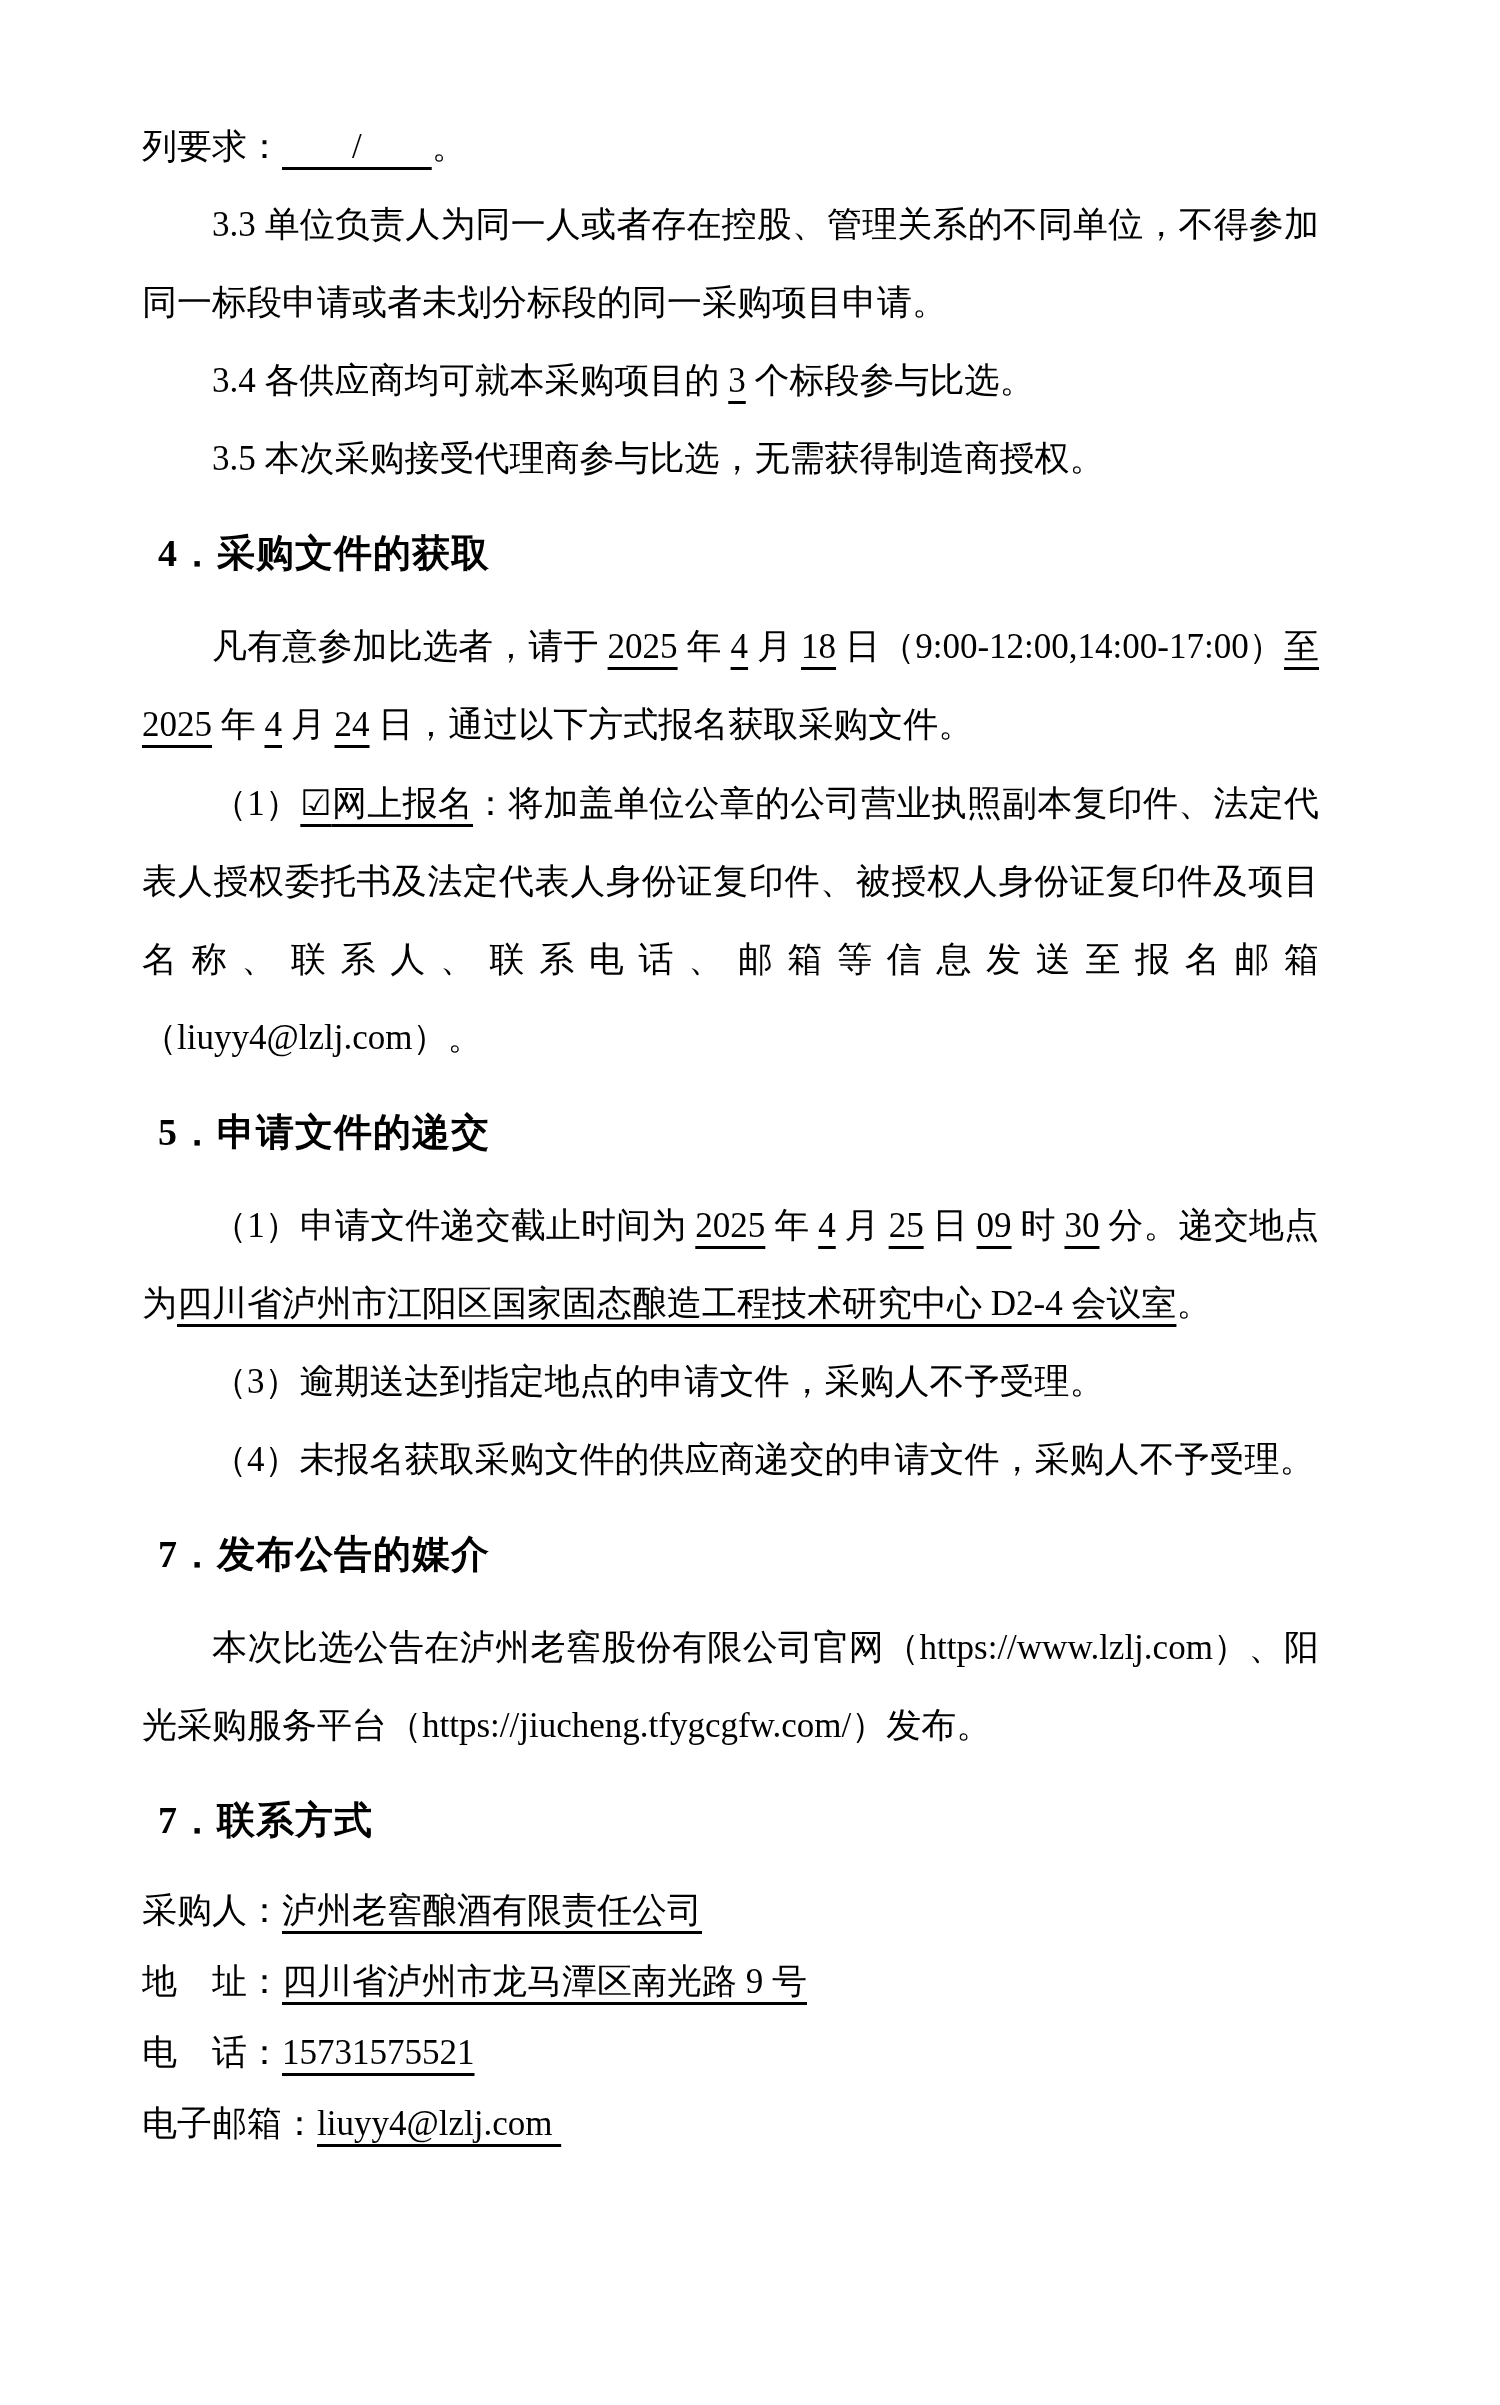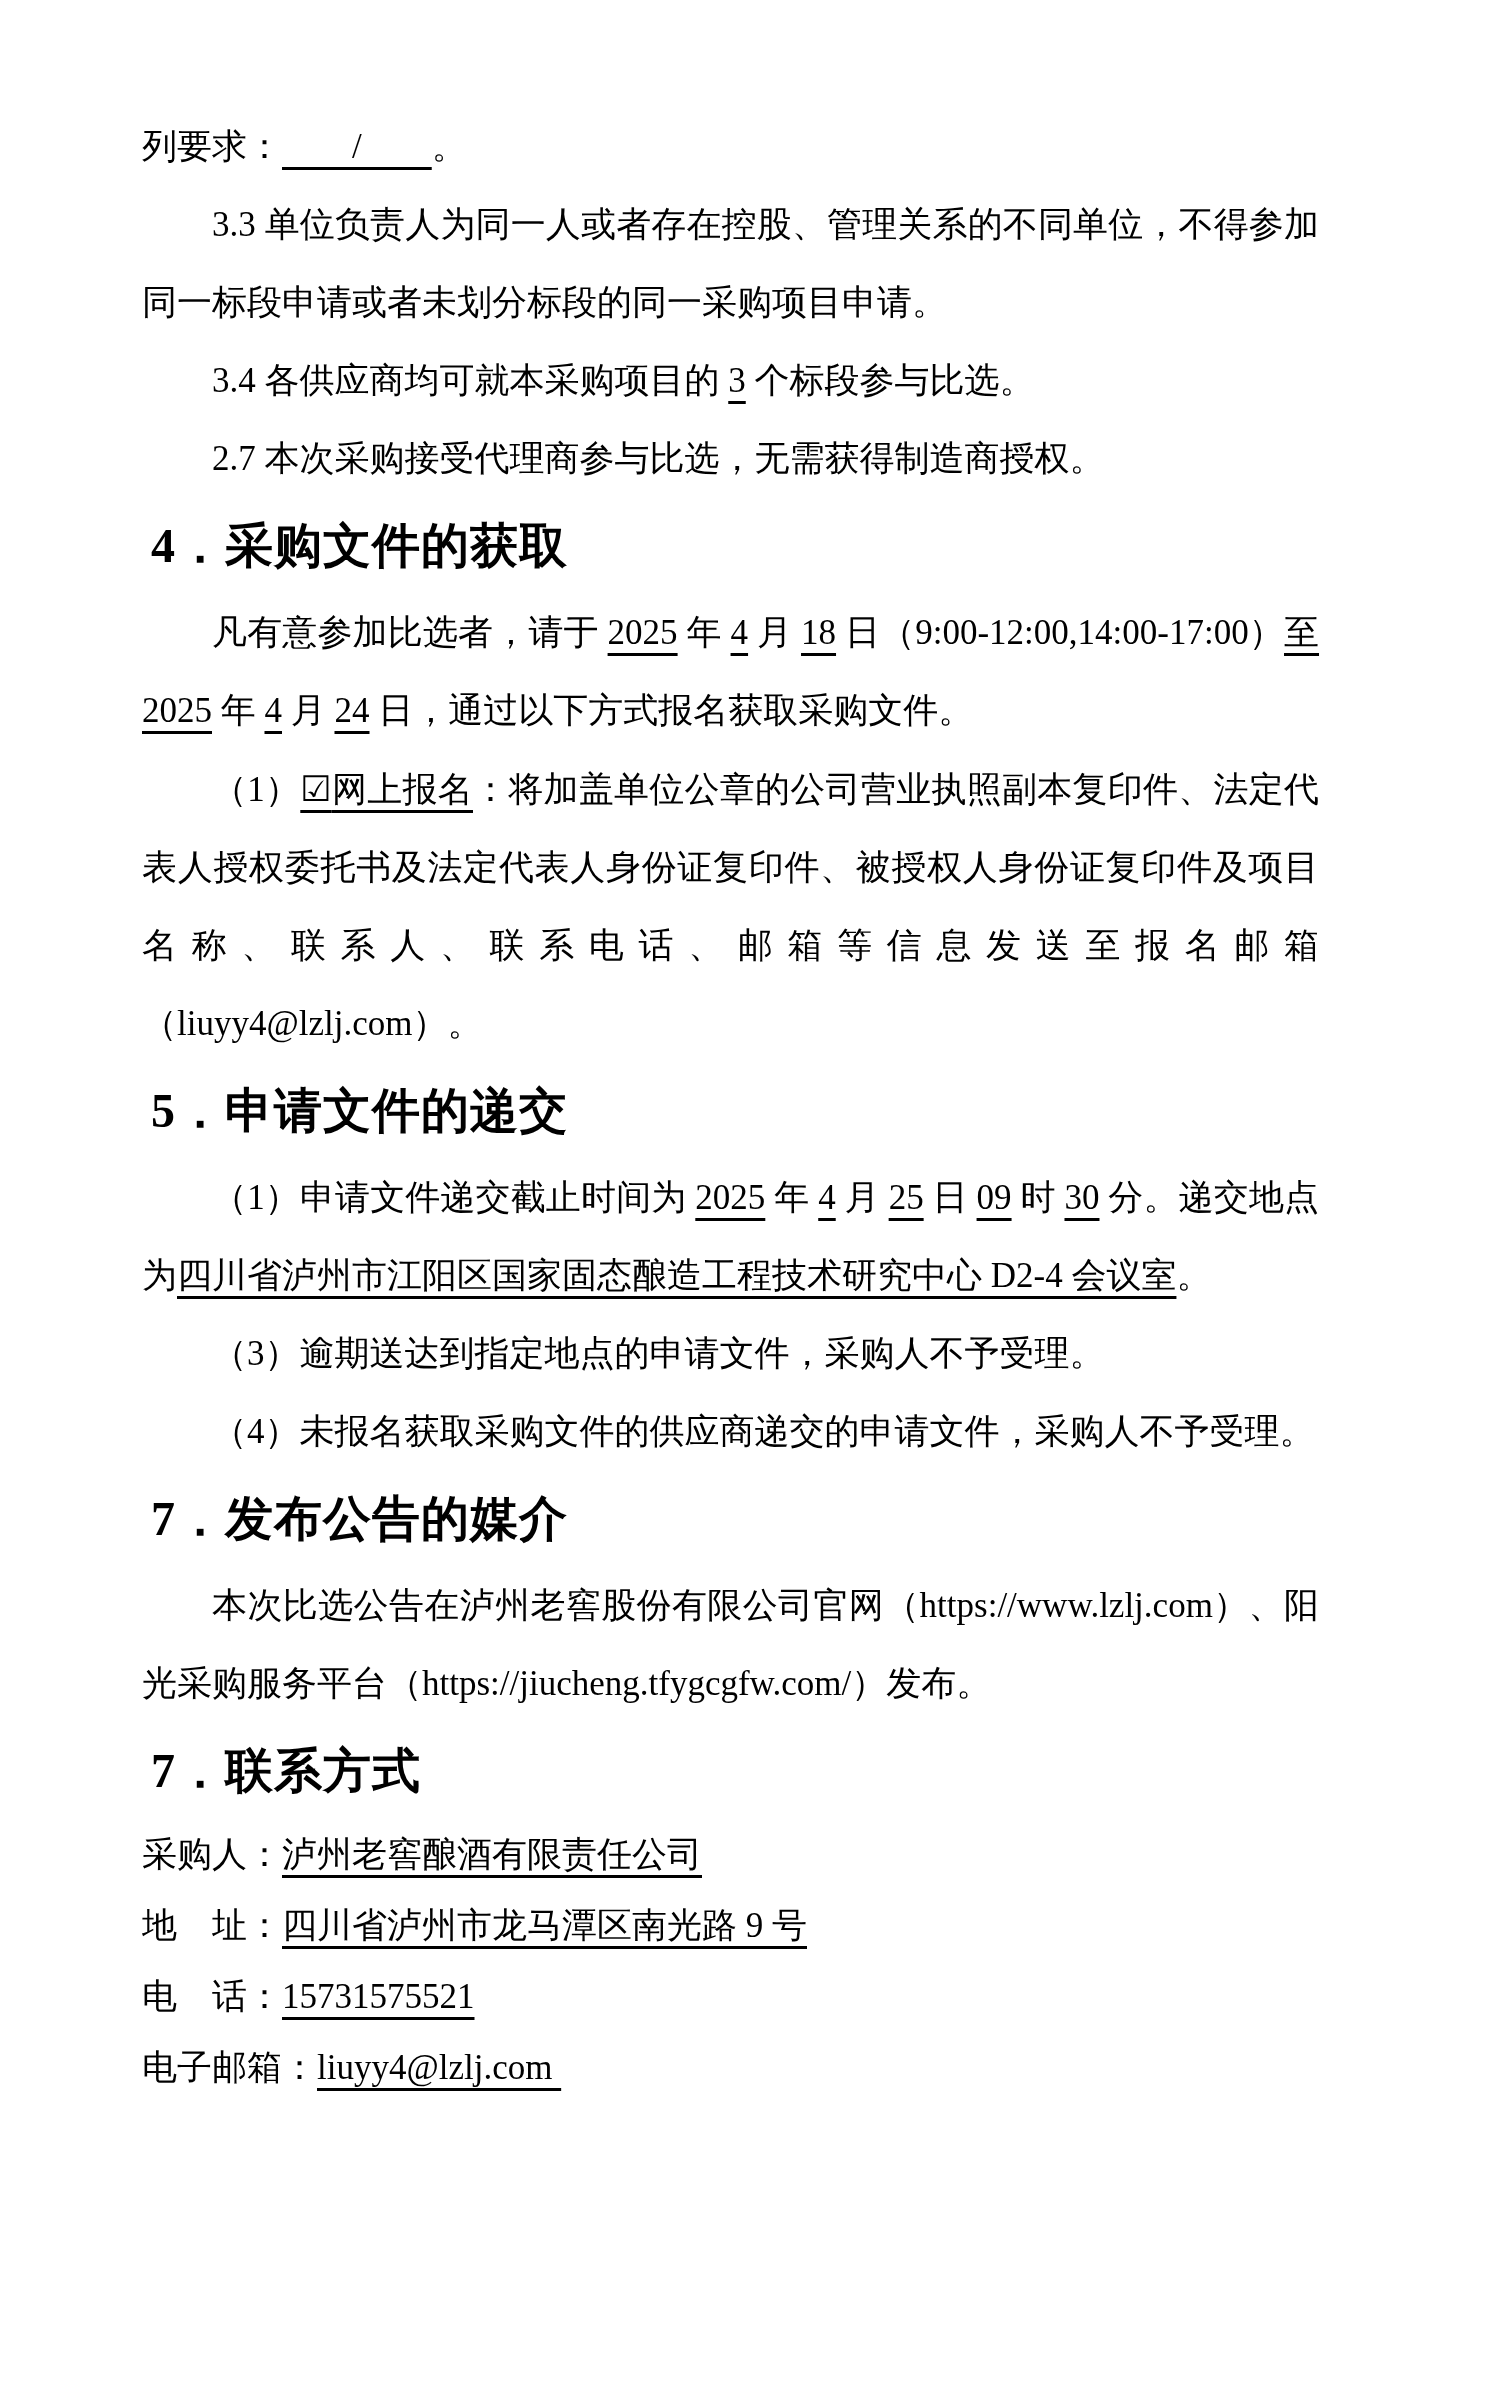--- a/index.html
+++ b/index.html
@@ -11,23 +11,23 @@
     background:#ffffff;
     padding:108px 145px 0 142px;
     color:#000000;
     font-family:"Liberation Serif","DejaVu Serif",serif;
     font-size:35px;
     line-height:78px;
   }
   .para{margin:0;text-align:justify;}
   .para.indent{text-indent:2em;}
   .heading{
-    margin:9px;
+    margin:16px;
     font-weight:700;
-    font-size:48px;
+    font-size:38px;
     letter-spacing:1px;
   }
   .contact{line-height:71px;font-family:Liberation Serif, serif;}
   .u{
     text-decoration:underline;
     text-decoration-thickness:3px;
     text-underline-offset:9px;
   }
   .checkbox{font-family:"DejaVu Sans",sans-serif;}
 </style>
@@ -35,21 +35,21 @@
 <body>
 
 <div class="page">
 
   <p class="para"><span class="run">列要求：</span><span class="run u">　　/　　</span><span class="run">。</span></p>
 
   <p class="para indent"><span class="run">3.3 单位负责人为同一人或者存在控股、管理关系的不同单位，不得参加同一标段申请或者未划分标段的同一采购项目申请。</span></p>
 
   <p class="para indent"><span class="run">3.4 各供应商均可就本采购项目的 </span><span class="run u">3</span><span class="run"> 个标段参与比选。</span></p>
 
-  <p class="para indent"><span class="run">2.7 本次采购接受代理商参与比选，无需获得制造商授权。</span></p>
+  <p class="para indent"><span class="run">3.5 本次采购接受代理商参与比选，无需获得制造商授权。</span></p>
 
   <p class="para heading"><span class="run">4．采购文件的获取</span></p>
 
   <p class="para indent"><span class="run">凡有意参加比选者，请于 </span><span class="run u">2025</span><span class="run"> 年 </span><span class="run u">4</span><span class="run"> 月 </span><span class="run u">18</span><span class="run"> 日（9:00-12:00,14:00-17:00）</span><span class="run u">至</span><span class="run"> </span><span class="run u">2025</span><span class="run"> 年 </span><span class="run u">4</span><span class="run"> 月 </span><span class="run u">24</span><span class="run"> 日，通过以下方式报名获取采购文件。</span></p>
 
   <p class="para indent"><span class="run">（1）</span><span class="run u checkbox">☑</span><span class="run u">网上报名</span><span class="run">：将加盖单位公章的公司营业执照副本复印件、法定代表人授权委托书及法定代表人身份证复印件、被授权人身份证复印件及项目名称、联系人、联系电话、邮箱等信息发送至报名邮箱（liuyy4@lzlj.com）。</span></p>
 
   <p class="para heading"><span class="run">5．申请文件的递交</span></p>
 
   <p class="para indent"><span class="run">（1）申请文件递交截止时间为 </span><span class="run u">2025</span><span class="run"> 年 </span><span class="run u">4</span><span class="run"> 月 </span><span class="run u">25</span><span class="run"> 日 </span><span class="run u">09</span><span class="run"> 时 </span><span class="run u">30</span><span class="run"> 分。递交地点为</span><span class="run u">四川省泸州市江阳区国家固态酿造工程技术研究中心 D2-4 会议室</span><span class="run">。</span></p>

